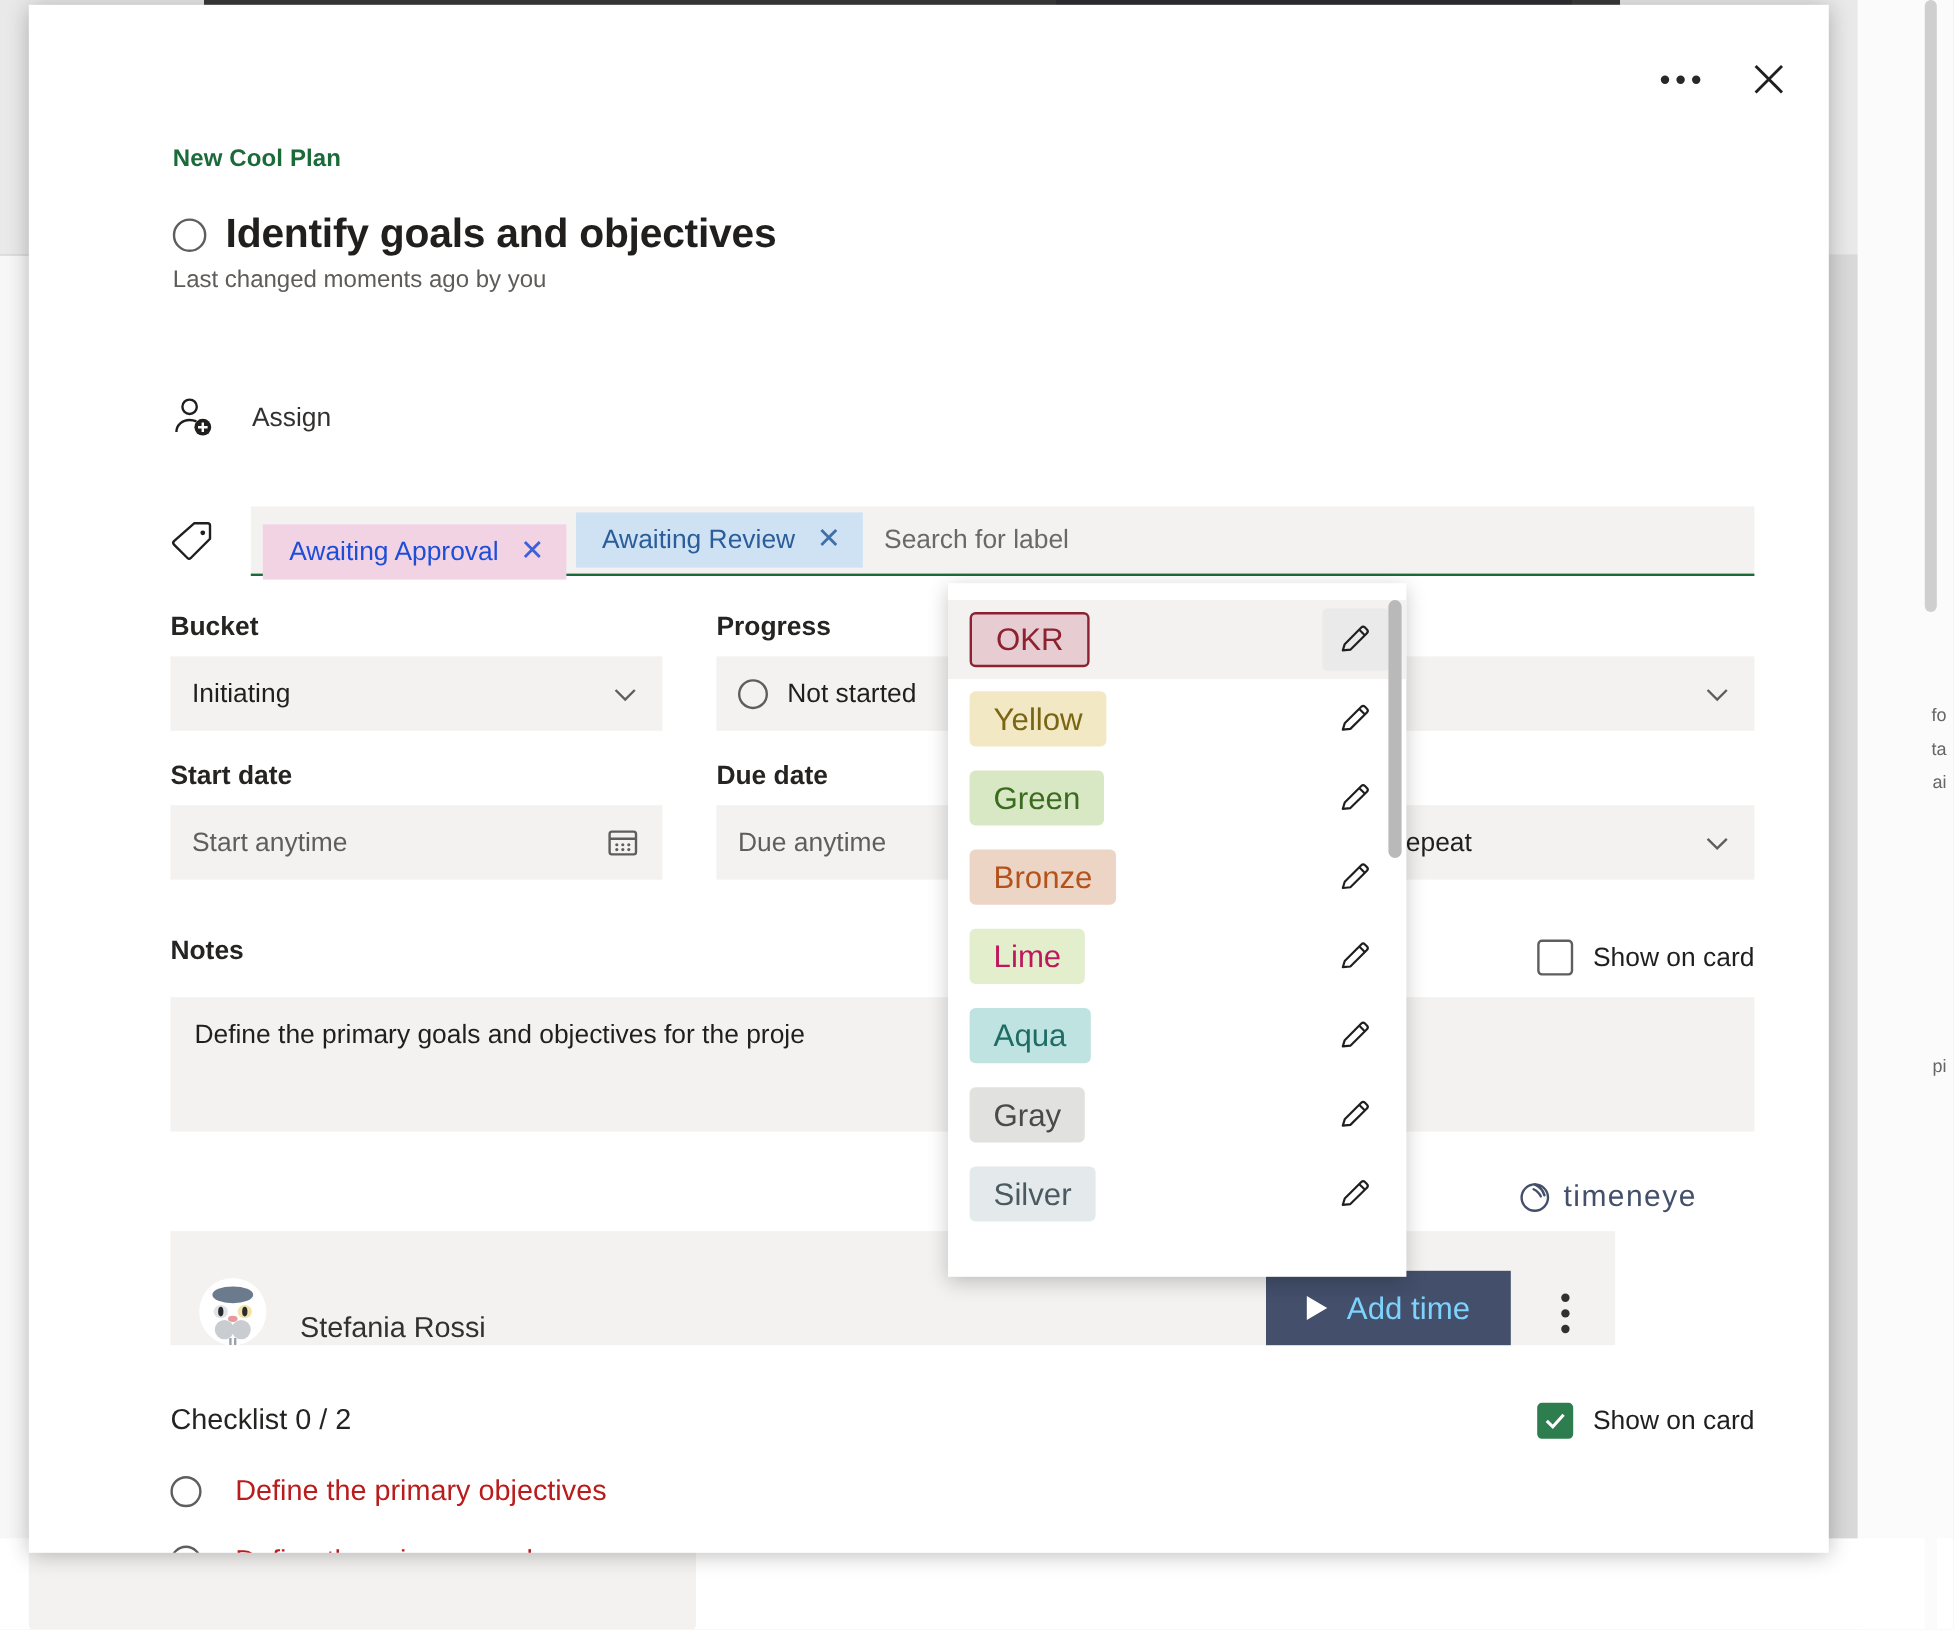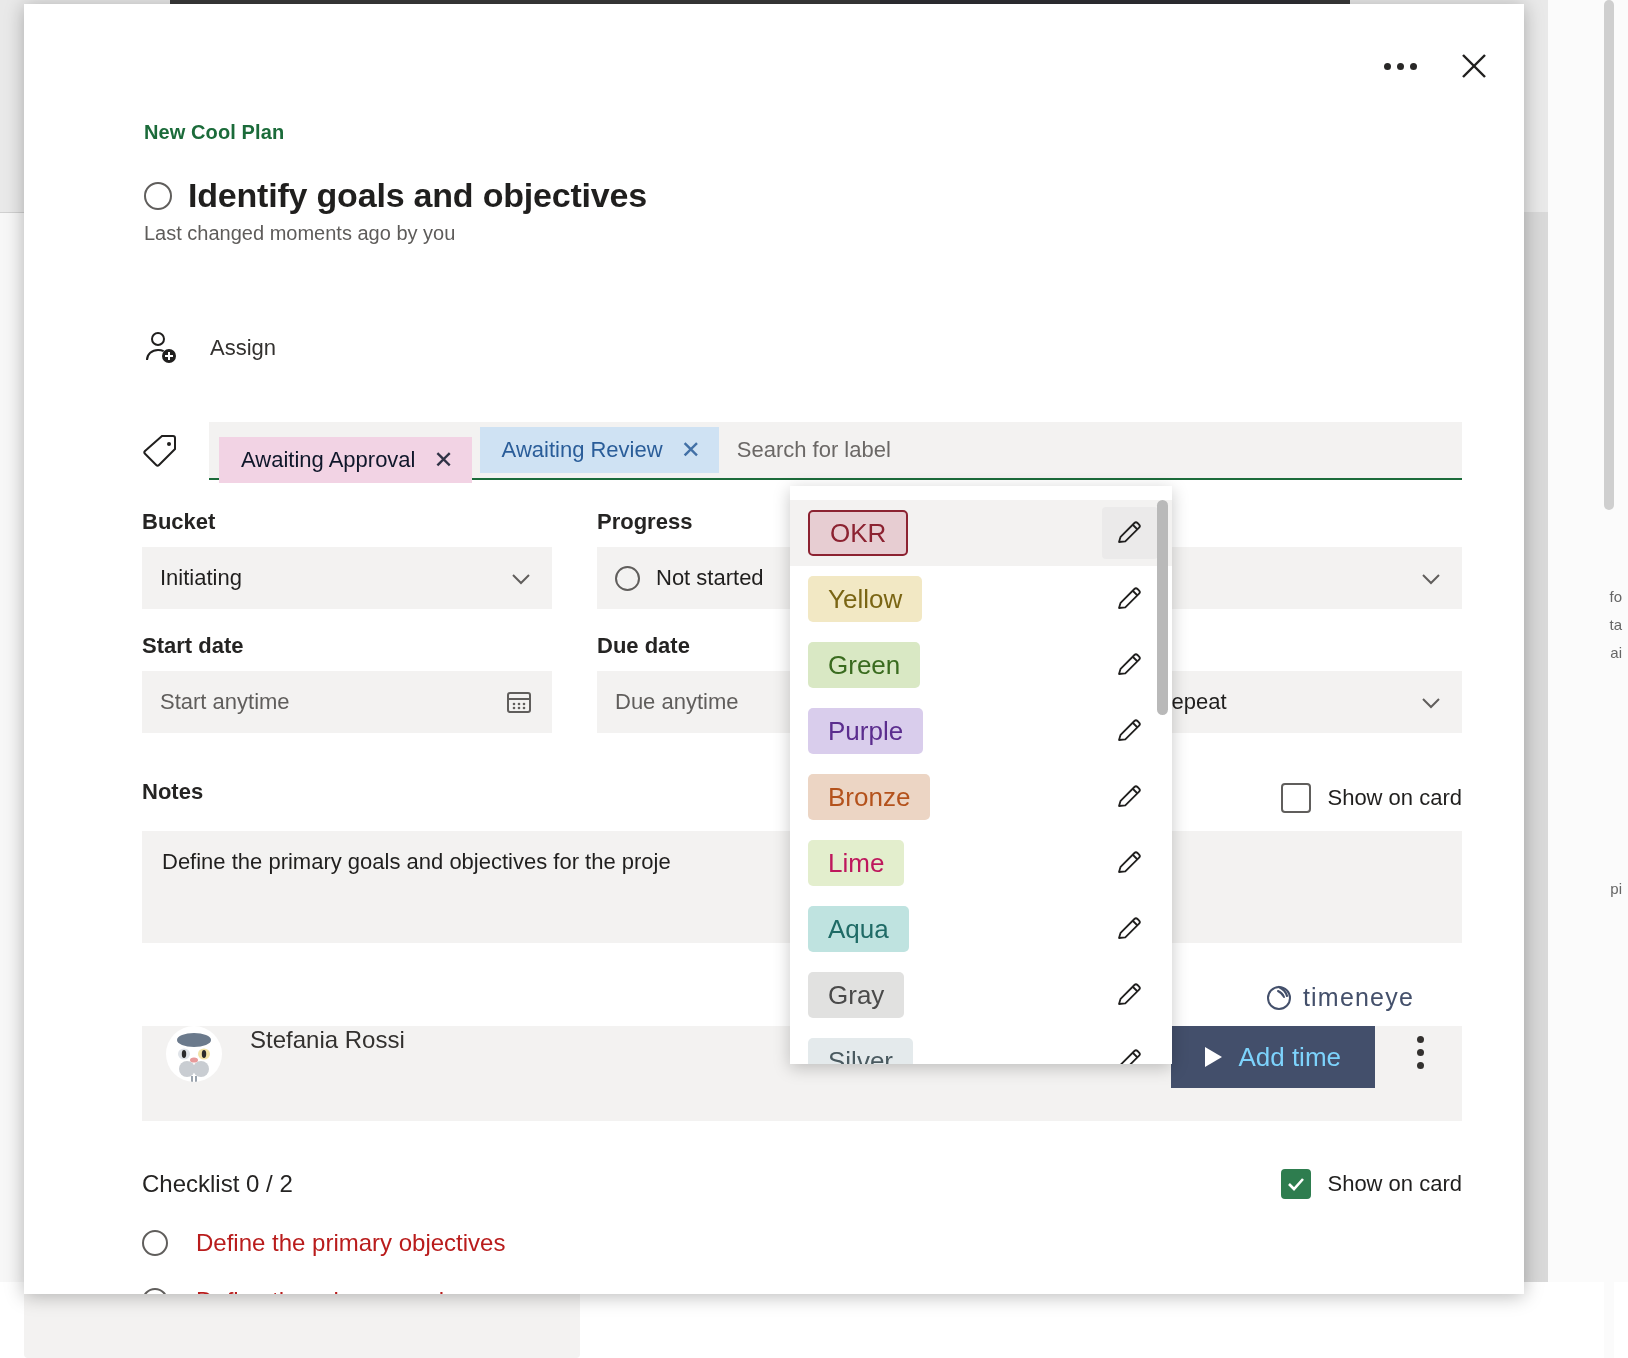--- a/index.html
+++ b/index.html
@@ -65,21 +65,21 @@
   .tag-icon { flex: none; }
   .labels-field {
     flex: 1; height: 58px; background: #f3f2f1; border-bottom: 2px solid #1b6b3a;
     display: flex; align-items: center; padding: 0 10px; gap: 8px; position: relative;
   }
   .chip {
     height: 46px; display: flex; align-items: center; gap: 18px;
     padding: 0 18px 0 22px; font-size: 22px; white-space: nowrap; cursor: pointer;
   }
   .chip .x { font-size: 24px; line-height: 1; opacity: .85; }
-  .chip.pink { background: #f2d3e4; color: #0f172a; margin-top: 20px; }
+  .chip.pink { background: #f2d3e4; color: #1d4ed8; margin-top: 20px; }
   .chip.blue { background: #cfe2f3; color: #2a5d99; }
   .label-search {
     border: none; outline: none; background: transparent; font-size: 22px; color: #0f172a;
     flex: 1; height: 46px; font-family: Liberation Sans, sans-serif; padding-left: 10px;
   }
   .label-search::placeholder { color: #6b6866; }
 
   
   .fields { position: absolute; left: 118px; top: 505px; width: 1320px; }
   .field-label { font-size: 22px; font-weight: 700; color: #252423; margin-bottom: 12px; }
@@ -106,22 +106,22 @@
     flex: none; display: flex; align-items: center; justify-content: center;
   }
   .cb.checked { background: #2e7d4f; border-color: #2e7d4f; }
   .cb-label { font-size: 22px; color: #201f1e; }
 
   
   .timeneye { position: absolute; right: 110px; top: 978px; display: flex; align-items: center; gap: 9px; }
   .timeneye-text { font-size: 25px; color: #44506b; letter-spacing: 1.2px; }
 
   .time-card {
-    position: absolute; left: 118px; top: 1022px; width: 1320px; height: 95px;
-    background: #f3f2f1; display: flex; align-items: flex-start; padding: 0 24px; gap: 28px;
+    position: absolute; left: 118px; top: 1022px; width: 1204px; height: 95px;
+    background: #f3f2f1; display: flex; align-items: flex-end; padding: 0 24px; gap: 28px;
   }
   .avatar { width: 56px; height: 56px; border-radius: 50%; position: relative; overflow: hidden; background: #fff; flex: none; }
   .user-name { font-size: 24px; color: #33312f; }
   .addtime-btn {
     margin-left: auto; height: 62px; background: #434f6b; color: #7dd3fc; display: flex; align-items: center;
     gap: 16px; padding: 0 34px; font-size: 26px; cursor: pointer; border: none;
     font-family: "Liberation Sans", sans-serif;
   }
   .play { width: 0; height: 0; border-left: 17px solid #fff; border-top: 10px solid transparent; border-bottom: 10px solid transparent; }
   .kebab { display: flex; flex-direction: column; gap: 6px; padding: 10px 14px; cursor: pointer; }
@@ -402,29 +402,20 @@
           <div class="dd-item">
             <span class="dd-chip" style="background: rgb(217, 232, 196); color: rgb(58, 107, 31);">Green</span>
             <span class="dd-edit">
               <svg width="30" height="30" viewBox="0 0 30 30">
                 <path d="M4 24l1.6-5.2L19.4 5a2.2 2.2 0 0 1 3.1 0l1.6 1.6a2.2 2.2 0 0 1 0 3.1L10.3 23.4 4 24z" fill="none" stroke="#201f1e" stroke-width="1.8" stroke-linejoin="round"></path>
                 <line x1="18" y1="7" x2="22.5" y2="11.5" stroke="#201f1e" stroke-width="1.8"></line>
               </svg>
             </span>
           </div>
           <div class="dd-item">
-            <span class="dd-chip" style="background: rgb(217, 205, 236); color: rgb(91, 45, 142);">Purple</span>
-            <span class="dd-edit">
-              <svg width="30" height="30" viewBox="0 0 30 30">
-                <path d="M4 24l1.6-5.2L19.4 5a2.2 2.2 0 0 1 3.1 0l1.6 1.6a2.2 2.2 0 0 1 0 3.1L10.3 23.4 4 24z" fill="none" stroke="#201f1e" stroke-width="1.8" stroke-linejoin="round"></path>
-                <line x1="18" y1="7" x2="22.5" y2="11.5" stroke="#201f1e" stroke-width="1.8"></line>
-              </svg>
-            </span>
-          </div>
-          <div class="dd-item">
             <span class="dd-chip" style="background: rgb(236, 213, 196); color: rgb(180, 82, 28);">Bronze</span>
             <span class="dd-edit">
               <svg width="30" height="30" viewBox="0 0 30 30">
                 <path d="M4 24l1.6-5.2L19.4 5a2.2 2.2 0 0 1 3.1 0l1.6 1.6a2.2 2.2 0 0 1 0 3.1L10.3 23.4 4 24z" fill="none" stroke="#201f1e" stroke-width="1.8" stroke-linejoin="round"></path>
                 <line x1="18" y1="7" x2="22.5" y2="11.5" stroke="#201f1e" stroke-width="1.8"></line>
               </svg>
             </span>
           </div>
           <div class="dd-item">
             <span class="dd-chip" style="background: rgb(227, 238, 205); color: #be185d; text-align: right;">Lime</span>

